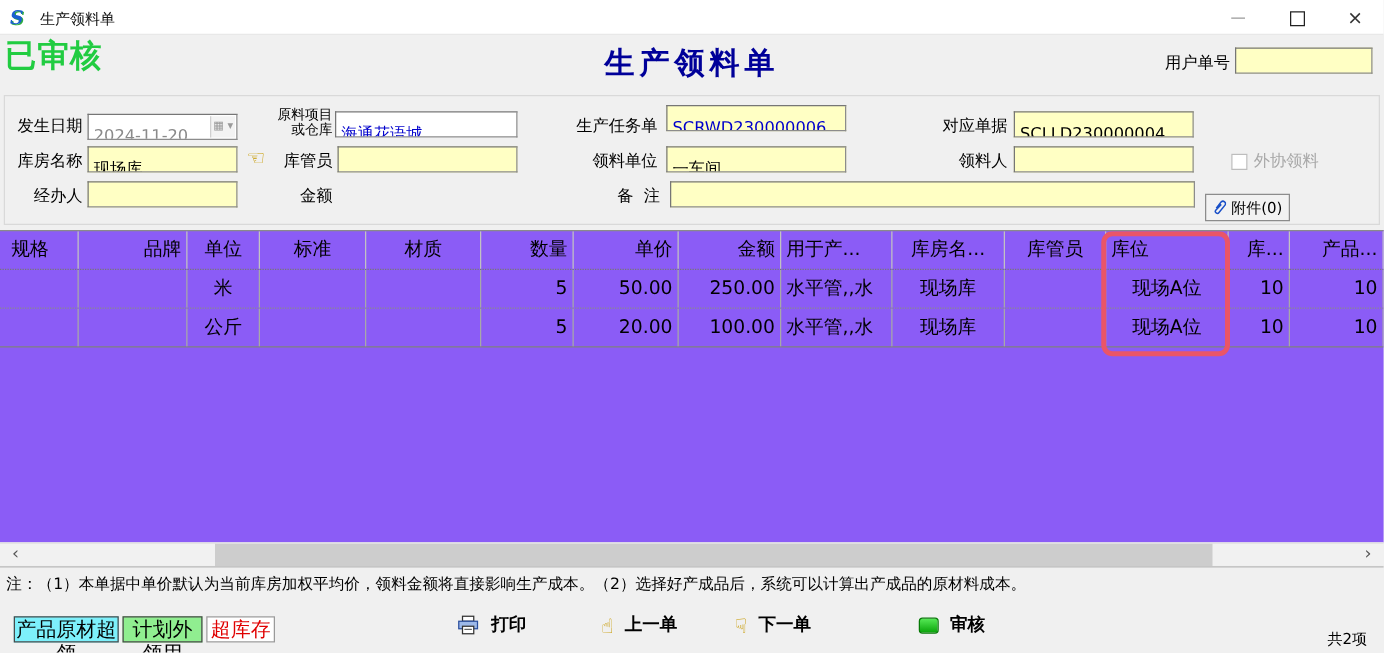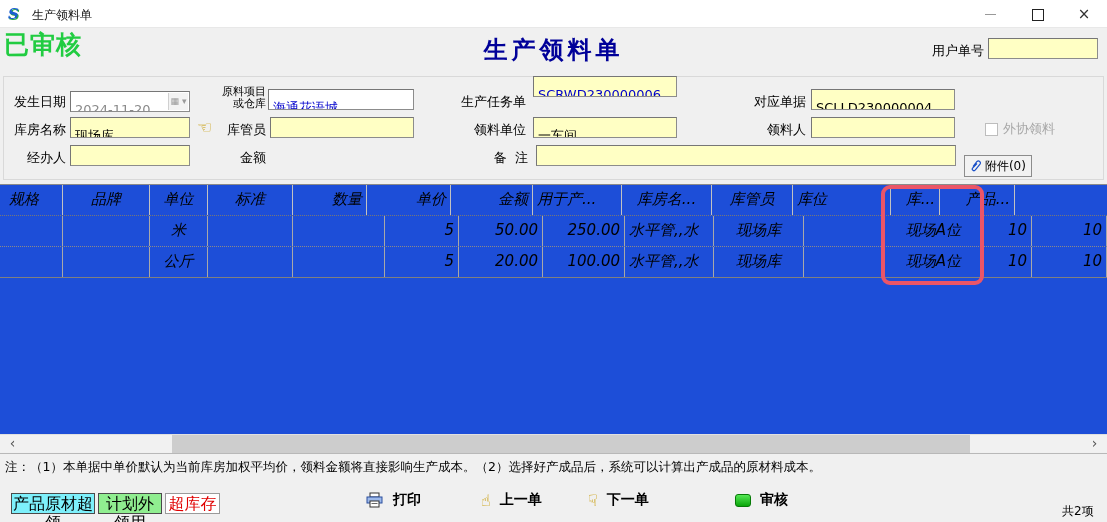--- a/index.html
+++ b/index.html
@@ -26,21 +26,21 @@
   .panel{left:3px;top:76px;width:1101px;height:104px;border:1px solid #d9d9d9;background:#f0f0f0;}
   .projlbl{font-size:11px;line-height:12px;text-align:right;}
   .dropbtn{position:absolute;right:1px;top:1px;width:19px;height:17px;background:#f3f3f3;
     border-left:1px solid #d0d0d0;color:#9a9a9a;font-size:9px;text-align:center;line-height:17px;}
   .handicon{font-size:17px;color:#c79a00;line-height:20px;cursor:pointer;}
   .cb{left:985px;top:123px;width:13px;height:13px;background:#fff;border:1px solid #bdbdbd;}
   .cblbl{left:1003px;top:120px;font-size:13px;color:#a8a8a8;}
   .attbtn{left:964px;top:145px;width:68px;height:22px;background:#f2f2f2;border:1px solid #8c8c8c;
     font-size:12px;line-height:20px;text-align:center;cursor:pointer;margin-top:10px;}
   
-  .grid{left:0;top:184px;width:1107px;height:250px;background:#1d4ed8;border-top:1px solid #8a8a8a;overflow:hidden;font-style:italic;}
+  .grid{left:0;top:184px;width:1107px;height:250px;background:#8b5cf6;border-top:1px solid #8a8a8a;overflow:hidden;}
   .g-row{display:flex;width:1107px;}
   .g-head{height:30px;border-bottom:1px dotted #777;}
   .g-data{height:30px;border-bottom:1px dotted #8a8a8a;}
   .g-data.last{border-bottom:1px solid #808080;}
   .g-cell{flex:none;box-sizing:border-box;font-size:15px;line-height:29px;padding:0 4px;
     overflow:hidden;white-space:nowrap;border-right:1px solid #a8a8a8;}
   .g-head .g-cell{border-right:1px solid #c2c2c2;font-weight:500;}
   .clipleft{text-indent:-14px;}
   .hlbox{left:881px;top:0px;width:103px;height:100px;border:4px solid #ea5568;border-radius:9px;z-index:5;pointer-events:none;}
   
@@ -84,21 +84,21 @@
 <div class="abs fld white gray" style="left:70px;top:91px;width:120px;">
   <span>2024-11-20</span>
   <span class="dropbtn"><span>▦</span> <span>▾</span></span>
 </div>
 <div class="abs projlbl" style="left:212px;top:86px;width:54px;">
   <div>原料项目</div>
     <div>或仓库</div>
 </div>
 <div class="abs fld white link" style="left:268px;top:89px;width:146px;">海通花语城</div>
 <div class="abs lbl" style="left:458px;top:91px;width:68px;">生产任务单</div>
-<div class="abs fld link" style="left:533px;top:76px;width:144px;">SCRWD230000006</div>
+<div class="abs fld link" style="left:533px;top:84px;width:144px;">SCRWD230000006</div>
 <div class="abs lbl" style="left:750px;top:91px;width:56px;">对应单据</div>
 <div class="abs fld" style="left:811px;top:89px;width:144px;">SCLLD230000004</div>
 
 <div class="abs lbl" style="left:12px;top:119px;width:54px;">库房名称</div>
 <div class="abs fld" style="left:70px;top:117px;width:120px;">现场库</div>
 <div class="abs handicon" style="left:197px;top:117px;">☜</div>
 <div class="abs lbl" style="left:225px;top:119px;width:41px;">库管员</div>
 <div class="abs fld" style="left:270px;top:117px;width:144px;"></div>
 <div class="abs lbl" style="left:470px;top:119px;width:56px;">领料单位</div>
 <div class="abs fld" style="left:533px;top:117px;width:144px;">一车间</div>
@@ -117,23 +117,24 @@
   <svg width="11" height="14" viewBox="0 0 11 14" style="display:inline-block;vertical-align:-3px;">
     <path d="M3 7.5 L7 2.5 a2 2 0 0 1 3 2.6 L5.2 11 a1.6 1.6 0 0 1-2.6-1.9 L7 4.5" fill="none" stroke="#1a50c8" stroke-width="1.2"></path>
   </svg>
   <span>附件(0)</span>
 </div>
 
 <div class="abs grid" id="grid">
   <div class="abs hlbox" style="border-color: rgb(234, 85, 104);"></div>
 <div class="g-row g-head">
       <div class="g-cell clipleft" style="width: 63px; text-align: center;">规格</div>
-      <div class="g-cell" style="width: 87px; text-align: center;">品牌</div>
+      <div class="g-cell" style="width: 87px; text-align: right;">品牌</div>
       <div class="g-cell" style="width: 58px; text-align: center;">单位</div>
       <div class="g-cell" style="width: 85px; text-align: center;">标准</div>
+      <div class="g-cell" style="width: 92px; text-align: center;">材质</div>
       <div class="g-cell" style="width: 74px; text-align: right;">数量</div>
       <div class="g-cell" style="width: 84px; text-align: right;">单价</div>
       <div class="g-cell" style="width: 82px; text-align: right;">金额</div>
       <div class="g-cell" style="width: 89px; text-align: left;">用于产...</div>
       <div class="g-cell" style="width: 90px; text-align: center;">库房名...</div>
       <div class="g-cell" style="width: 81px; text-align: center;">库管员</div>
       <div class="g-cell" style="width: 98px; ">库位</div>
       <div class="g-cell" style="width: 49px; text-align: right;">库...</div>
       <div class="g-cell" style="width: 75px; text-align: right;">产品...</div>
     </div>

